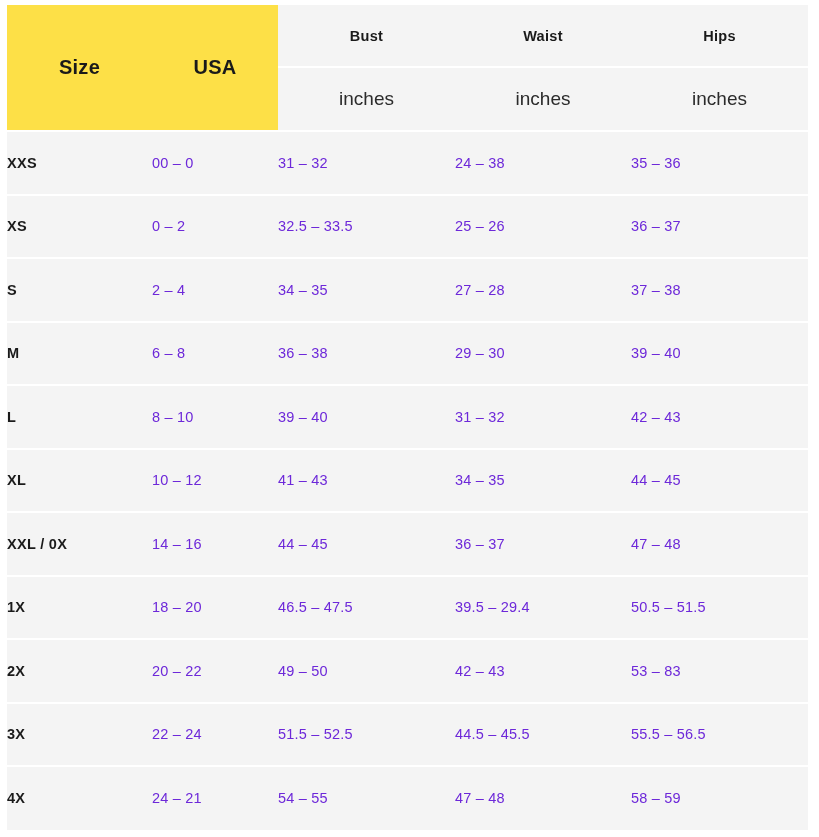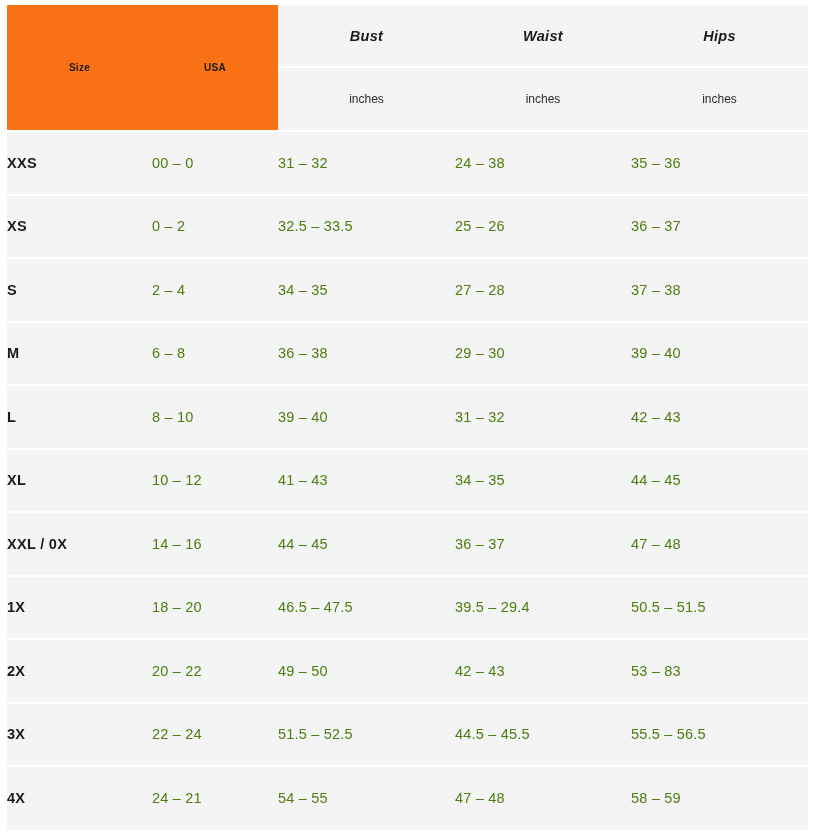--- a/index.html
+++ b/index.html
@@ -42,62 +42,61 @@
   .hdr-group {
     text-align: center;
     font-size: 14.5px;
     font-weight: bold;
     color: #1a1a1a;
     letter-spacing: 0.3px;
     padding: 0;
     height: 61px;
     vertical-align: middle;
     background: #f4f4f4;
-    font-style: italic;
   }
   .hdr-unit {
     text-align: center;
-    font-size: 12px;
+    font-size: 19px;
     font-weight: normal;
     color: #2b2b2b;
     height: 62px;
     vertical-align: middle;
     padding: 0;
     background: #f4f4f4;
     border-top: 2px solid #ffffff;
   }
   .hdr-stub {
     text-align: center;
-    font-size: 10px;
+    font-size: 20px;
     font-weight: bold;
     color: #1a1a1a;
     letter-spacing: 0.3px;
     vertical-align: middle;
     padding: 0;
-    background: #f97316;
+    background: #fde047;
   }
 
   
   tbody tr { height: 63.5px; }
   tbody td {
     vertical-align: middle;
     padding: 0;
     border-top: 2px solid #ffffff;
     background: #f4f4f4;
   }
   td.size-cell {
     font-size: 14.5px;
     font-weight: bold;
     color: #1a1a1a;
     letter-spacing: 0.3px;
   }
   td.val-cell {
     font-size: 14.5px;
     font-weight: normal;
-    color: #4d7c0f;
+    color: #6d28d9;
     letter-spacing: 0.2px;
   }
 </style>
 </head>
 <body>
 
 <div class="chart-wrap">
   <table class="size-table">
     <colgroup>
       <col class="c-size">

